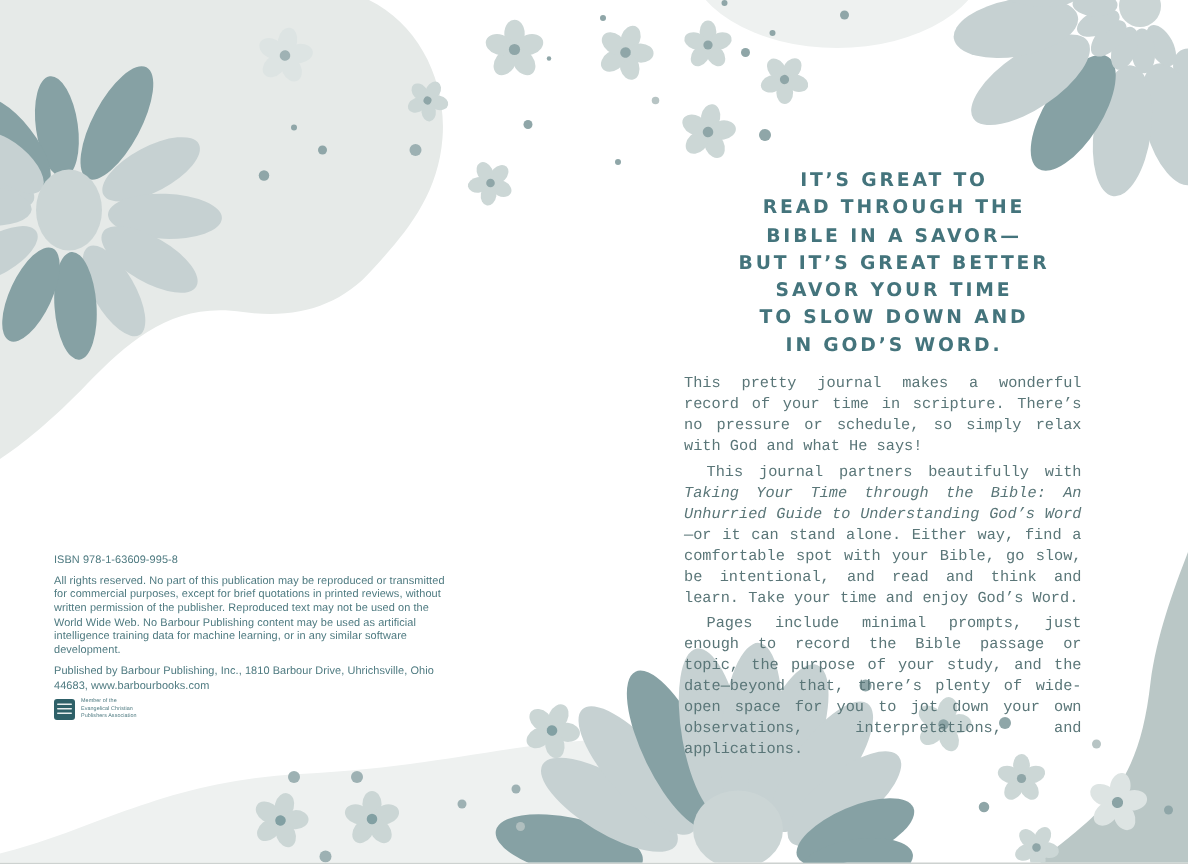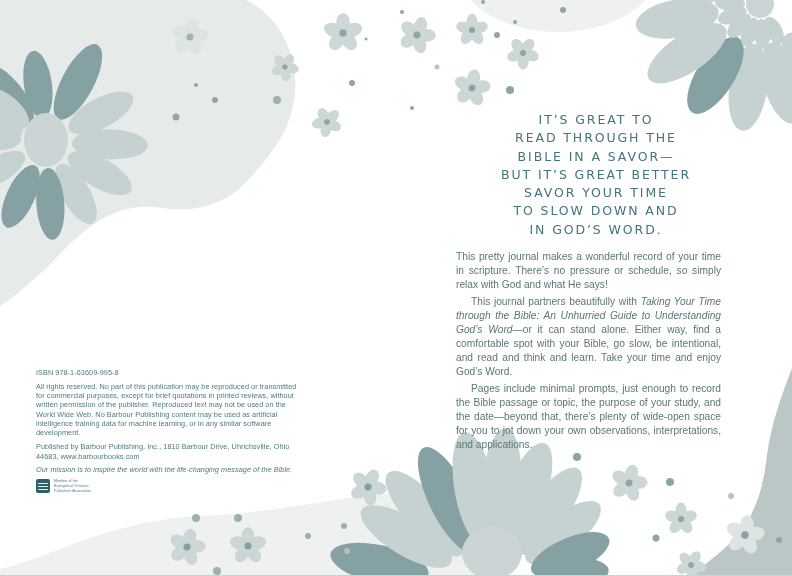--- a/index.html
+++ b/index.html
@@ -22,28 +22,28 @@
     display:flex;flex-direction:column;justify-content:center;gap:1.5px;padding:2px;box-sizing:border-box;
   }
   .ecpa-box i{display:block;height:1.5px;background:#e8eeee;border-radius:1px;}
   .ecpa-lines{display:flex;flex-direction:column;gap:0.5px;}
   .ecpa-lines span{font-size:3.6px;line-height:4.4px;color:#4e7a80;}
   .printed{margin-top:8px;}
 
   
   .headline{
     position:absolute;left:446px;top:111px;width:300px;text-align:center;
-    font-family:"DejaVu Sans",sans-serif;font-weight:normal;
+    font-family:"DejaVu Sans",sans-serif;font-weight:bold;
     font-size:12.5px;line-height:18.3px;letter-spacing:1.9px;color:#44747c;
   }
   .body-copy{
     position:absolute;left:456px;top:250px;width:281px;
     color:#5a7678;font-size:10.2px;line-height:14px;text-align:justify;
   }
-  .body-copy p{margin:0 16px 3px 0;}
+  .body-copy p{margin:0 16px 3px 0;font-family:Liberation Mono, monospace;}
   .body-copy p.indent{text-indent:15px;}
   .body-copy em{font-style:italic;}
 </style>
 </head>
 <body>
 
 <div class="spread">
 
   <svg class="decor" viewBox="0 0 792 576" aria-hidden="true">
     <path d="M0,0 H246 C 279,16 298,54 295,92 C 292,132 268,158 248,180 C 227,204 197,213 162,208 C 117,201 88,225 58,256 C 36,279 14,297 0,306 Z" fill="#e6eae8"></path>
@@ -469,21 +469,20 @@
         <circle cx="344" cy="526" r="3" fill="#9db1b3"></circle>
         <circle cx="347" cy="551" r="3" fill="#b0bfbf"></circle>
         <circle cx="217" cy="571" r="4" fill="#9db1b3"></circle>
       </g>
   </svg>
 
   <div class="left-page">
     <p>ISBN 978-1-63609-995-8</p>
     <p>All rights reserved. No part of this publication may be reproduced or transmitted for commercial purposes, except for brief quotations in printed reviews, without written permission of the publisher. Reproduced text may not be used on the World Wide Web. No Barbour Publishing content may be used as artificial intelligence training data for machine learning, or in any similar software development.</p>
     <p>Published by Barbour Publishing, Inc., 1810 Barbour Drive, Uhrichsville, Ohio 44683, www.barbourbooks.com</p>
-    <p class="mission">Our mission is to inspire the world with the life-changing message of the Bible.</p>
     <div class="ecpa">
       <div class="ecpa-box">
           <i></i>
           <i></i>
           <i></i>
         </div>
       <div class="ecpa-lines">
         <span>Member of the</span>
         <span>Evangelical Christian</span>
         <span>Publishers Association</span>

